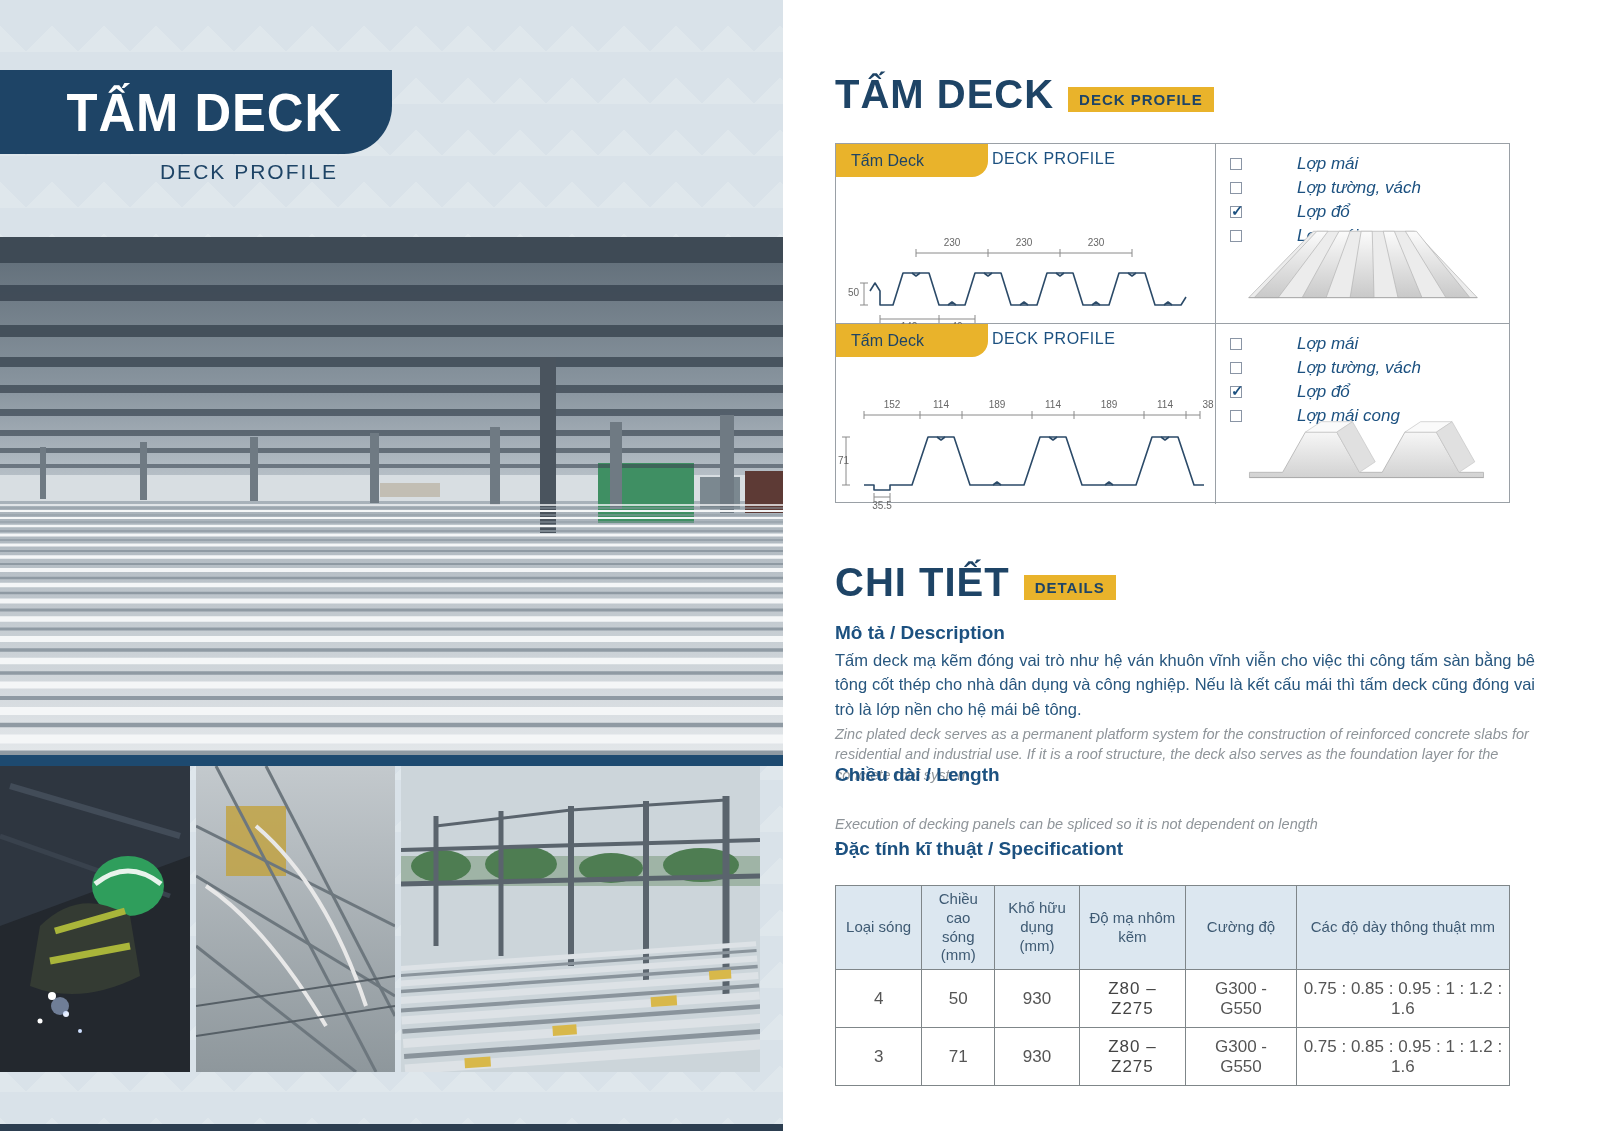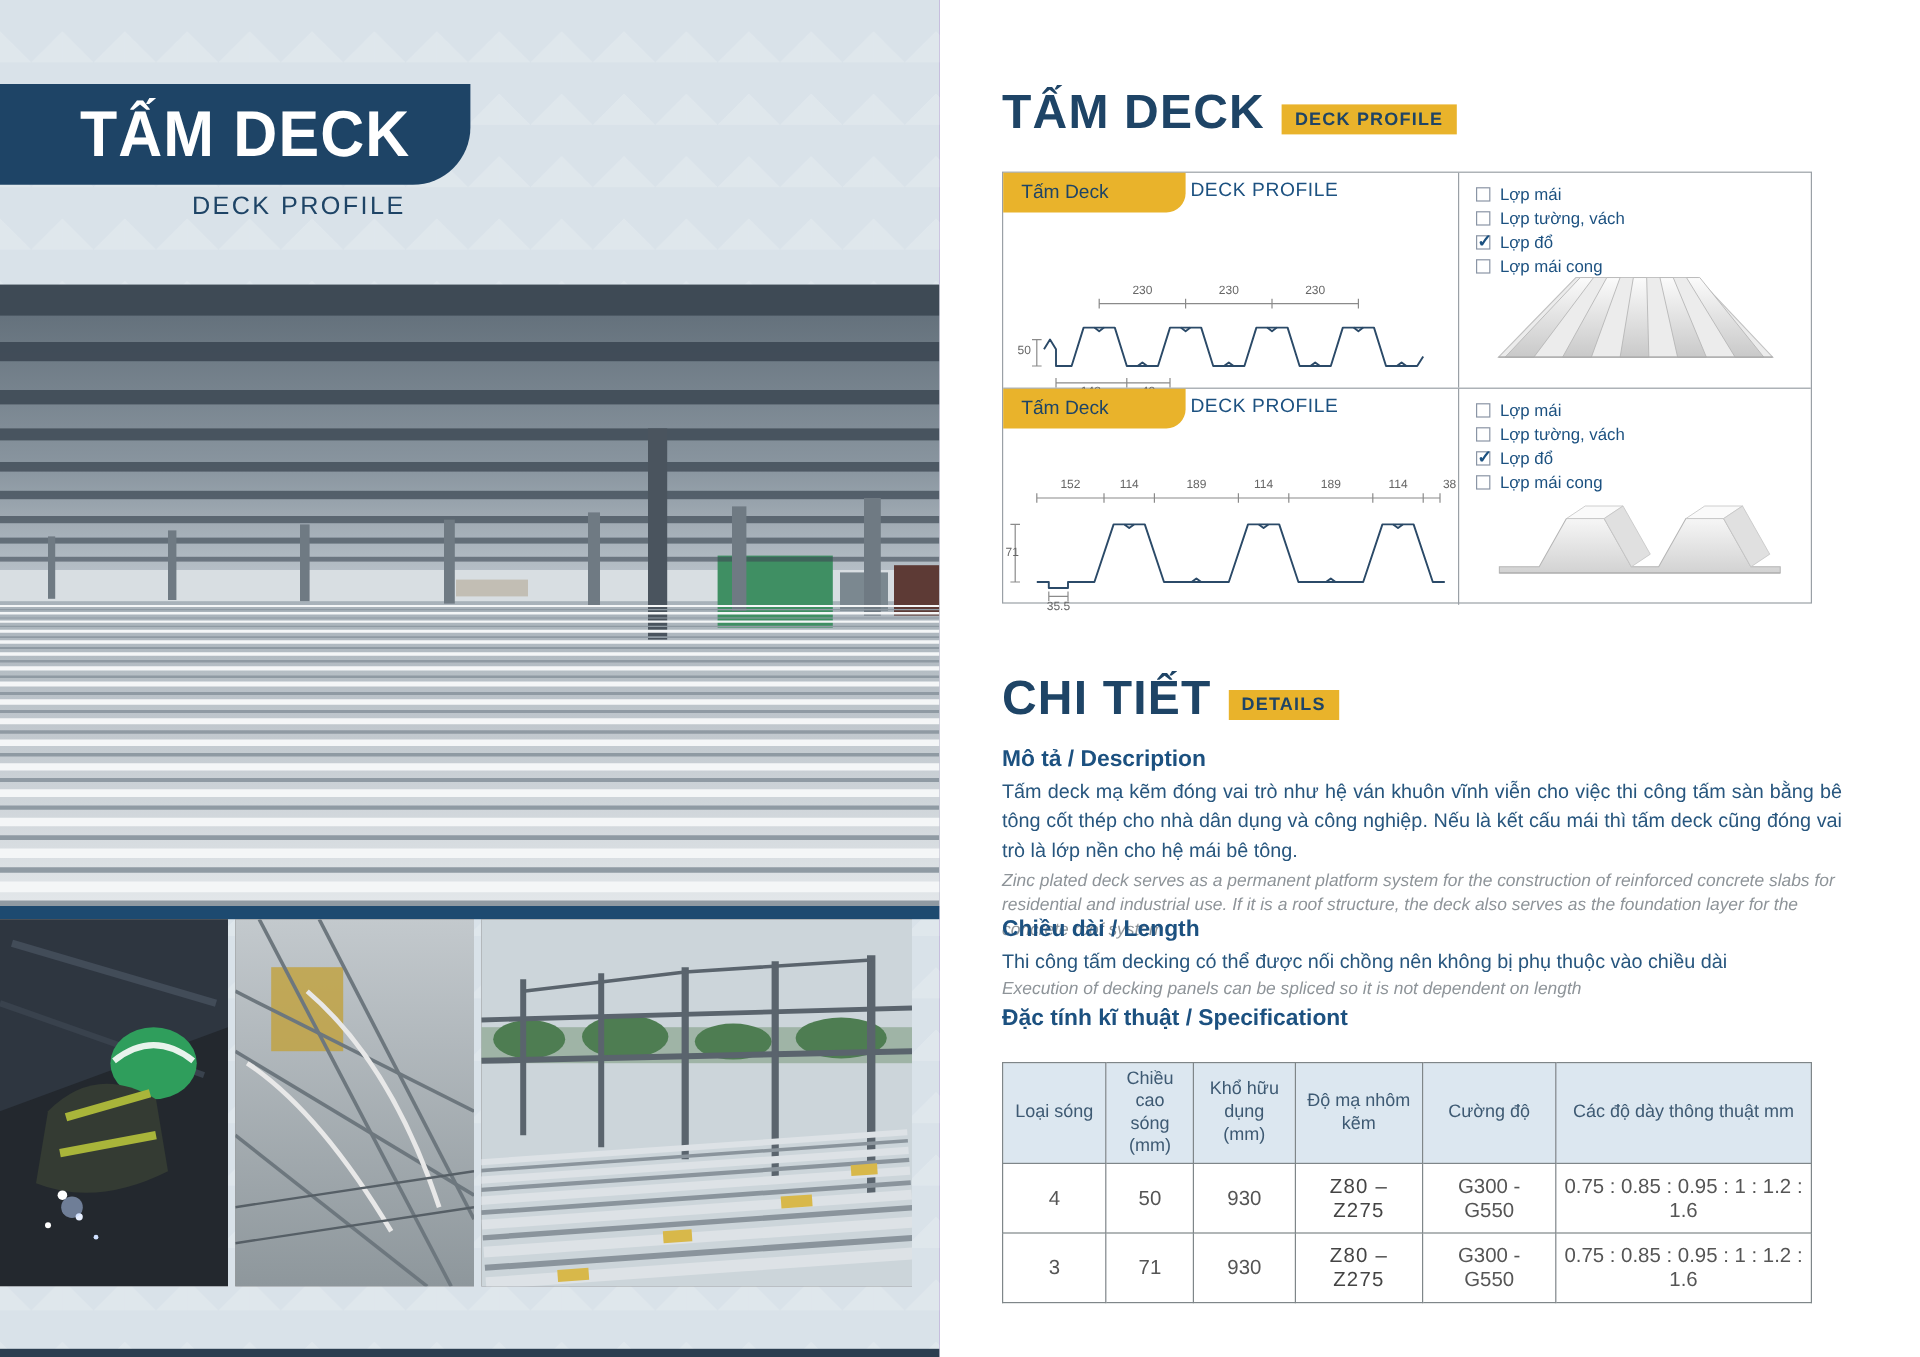--- a/index.html
+++ b/index.html
@@ -3,21 +3,21 @@
 <meta charset="utf-8">
 <style>
   :root{
     --navy:#1e4466; --navy-text:#1c5180; --yellow:#e9b32b; --panel-bg:#d9e2e9;
     --divider:#1d4a70; --table-header-bg:#dce7f0; --body-text:#27567e;
     --muted:#8e9499; --table-text:#555555; --line:#2b4a68;
   }
   *{box-sizing:border-box;margin:0;padding:0;}
   html,body{background:#fff;}
   body{font-family:"Liberation Sans",sans-serif;}
-  .page{position:relative;width:1600px;height:1131px;background:#4c1d95;overflow:hidden;}
+  .page{position:relative;width:1600px;height:1131px;background:#e5e5e5;overflow:hidden;}
 
   
   .left-panel{position:absolute;left:0;top:0;width:783px;height:1131px;background:var(--panel-bg);}
   .left-panel .pattern{position:absolute;inset:0;opacity:.5;pointer-events:none;
     background-image:linear-gradient(45deg,rgba(255,255,255,.35) 25%,transparent 25%),
                      linear-gradient(-45deg,rgba(255,255,255,.35) 25%,transparent 25%);
     background-size:52px 52px;}
   .title-banner{position:absolute;left:0;top:70px;width:392px;height:84px;background:var(--navy);
     border-radius:0 0 48px 0;display:flex;align-items:center;justify-content:flex-end;padding-right:50px;}
   .title-banner .t{color:#fff;font-size:54px;font-weight:800;letter-spacing:1px;transform:scaleX(.94);transform-origin:right;}
@@ -54,21 +54,21 @@
   .draw .dim{position:absolute;font-size:10px;color:#666;transform:translateX(-50%);white-space:nowrap;}
   .draw .dim.nox{transform:none;}
   .draw1{left:12px;top:62px;width:340px;height:100px;}
   .draw2{left:4px;top:44px;width:375px;height:115px;}
 
   .checklist{position:absolute;left:14px;top:10px;}
   .cl-item{display:flex;align-items:center;gap:8px;margin-bottom:4px;}
   .cb{position:relative;width:12px;height:12px;border:1px solid #8a95a5;background:#fff;flex:0 0 auto;}
   .cb.checked::after{content:"✓";position:absolute;left:0px;top:-5px;color:var(--navy-text);
     font-size:15px;font-weight:700;}
-  .cl-label{color:var(--navy-text);font-size:14px;}
+  .cl-label{color:var(--navy-text);font-size:17px;font-style:italic;margin-left:47px;}
   .render{position:absolute;left:50%;transform:translateX(-50%);}
   .render1{top:58px;width:258px;height:112px;}
   .render2{top:66px;width:262px;height:100px;}
 
   .sec-heading{position:absolute;left:52px;color:var(--navy-text);font-size:19px;font-weight:700;}
   .para-vi{position:absolute;left:52px;width:700px;color:var(--body-text);font-size:16.5px;line-height:1.48;text-align:justify;}
   .para-en{position:absolute;left:52px;width:700px;color:var(--muted);font-size:14.5px;font-style:italic;line-height:1.4;}
 
   .spec-table{position:absolute;left:52px;top:885px;width:675px;border-collapse:collapse;}
   .spec-table th,.spec-table td{border:1px solid #7f8689;text-align:center;vertical-align:middle;}
@@ -410,21 +410,20 @@
     <header class="rp-header hdr2">
       <span class="big">CHI TIẾT</span>
       <span class="badge">DETAILS</span>
     </header>
 
     <div class="sec-heading" style="top:622px">Mô tả / Description</div>
     <p class="para-vi" style="top:648px">Tấm deck mạ kẽm đóng vai trò như hệ ván khuôn vĩnh viễn cho việc thi công tấm sàn bằng bê tông cốt thép cho nhà dân dụng và công nghiệp. Nếu là kết cấu mái thì tấm deck cũng đóng vai trò là lớp nền cho hệ mái bê tông.</p>
     <p class="para-en" style="top:724px">Zinc plated deck serves as a permanent platform system for the construction of reinforced concrete slabs for residential and industrial use. If it is a roof structure, the deck also serves as the foundation layer for the concrete roof system</p>
 
     <div class="sec-heading" style="top:764px">Chiều dài / Length</div>
-    <p class="para-vi" style="top:790px">Thi công tấm decking có thể được nối chồng nên không bị phụ thuộc vào chiều dài</p>
     <p class="para-en" style="top:814px">Execution of decking panels can be spliced so it is not dependent on length</p>
 
     <div class="sec-heading" style="top:838px">Đặc tính kĩ thuật / Specificationt</div>
 
     <table class="spec-table">
       <thead>
         <tr>
           <th style="width:85px">Loại sóng</th>
           <th style="width:72px">Chiều cao sóng (mm)</th>
           <th style="width:83px">Khổ hữu dụng (mm)</th>

